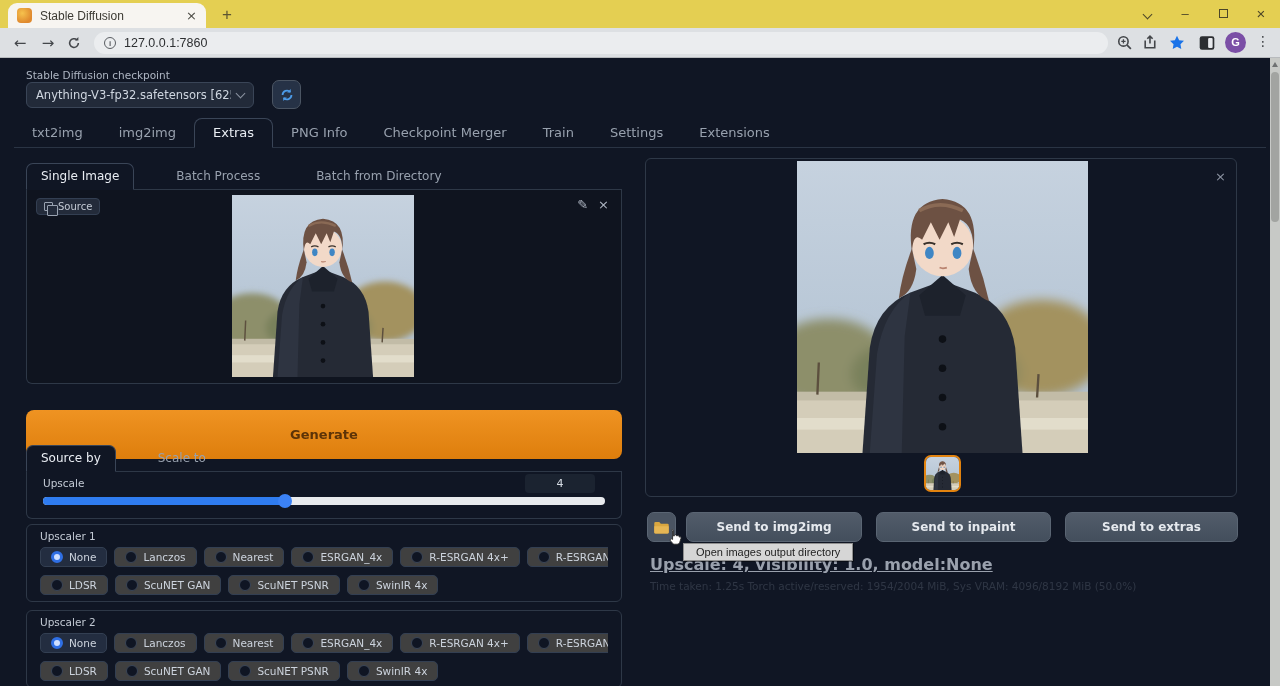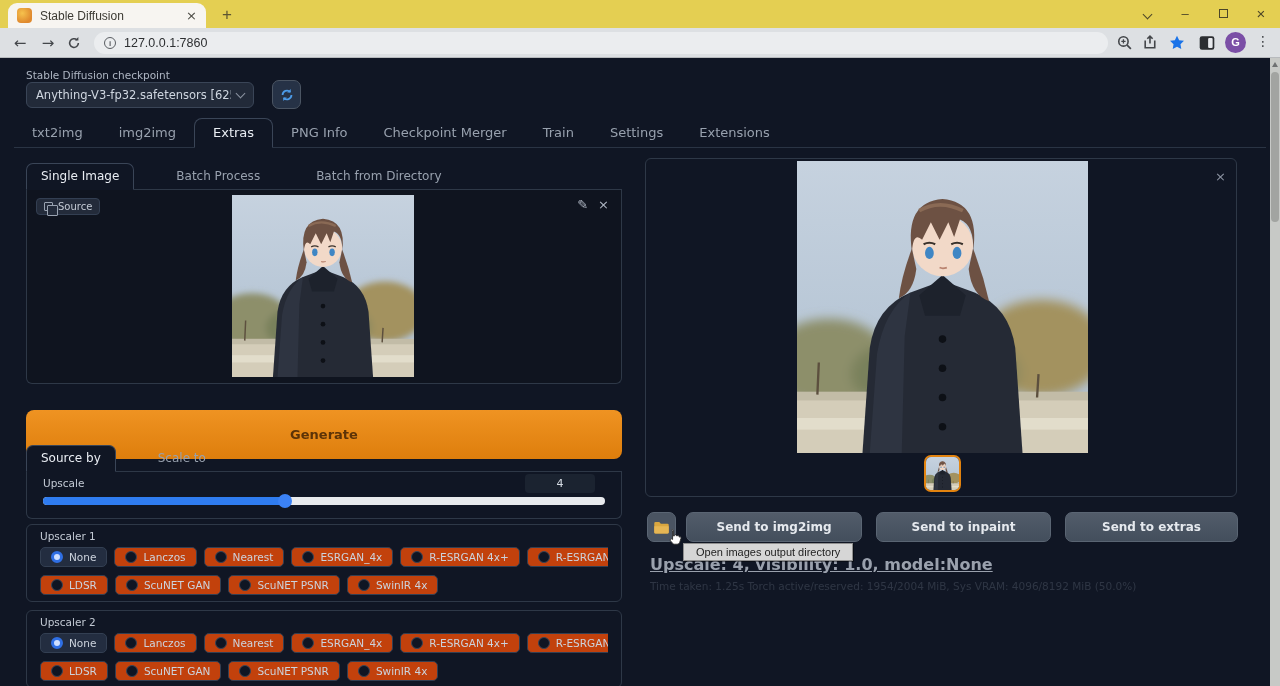--- a/index.html
+++ b/index.html
@@ -88,21 +88,21 @@
                  border-radius:4px; font-size:11px; color:#d6dce4; text-align:center; line-height:19px; }
   .slider{ position:absolute; left:16px; top:25px; width:562px; height:8px; border-radius:4px; background:#e8eaed; }
   .slider-fill{ position:absolute; left:0; top:0; height:8px; width:43%; background:#2f7cf0; border-radius:4px 0 0 4px; }
   .slider-handle{ position:absolute; left:calc(43% - 7px); top:-3px; width:14px; height:14px;
                   border-radius:50%; background:#3b82f6; }
 
   .upsc-box{ position:absolute; left:26px; width:596px; height:78px; border:1px solid #2e3847;
              border-radius:6px; padding:5px 13px; }
   .upsc-label{ font-size:10.5px; color:#c3cad4; margin-bottom:5px; }
   .chips{ display:flex; gap:7px; margin-bottom:8px; white-space:nowrap; overflow:hidden;align-items:flex-end; }
-  .chip{ display:flex; align-items:center; gap:6px; background:#c2410c; border:1px solid #333f52;
+  .chip{ display:flex; align-items:center; gap:6px; background:#404040; border:1px solid #333f52;
          border-radius:5px; padding:3px 10px; font-size:10.5px; color:#ccd3dd; }
   .radio{ width:12px; height:12px; border-radius:50%; background:#0f1523; border:1.5px solid #3a4557; flex:0 0 auto; }
   .chip.selected .radio{ background:#cfe0ff; border:3.5px solid #2f6fe4; }
   .chip.selected{ background:#232d40; }
 
   
   .gallery{ position:absolute; left:645px; top:100px; width:592px; height:339px;
             border:1px solid #2e3847; border-radius:6px; }
   .big-img{ position:absolute; left:151px; top:2px; width:291px; height:292px; }
   .gal-close{ position:absolute; right:10px; top:10px; color:#8b93a1; font-size:13px; }

